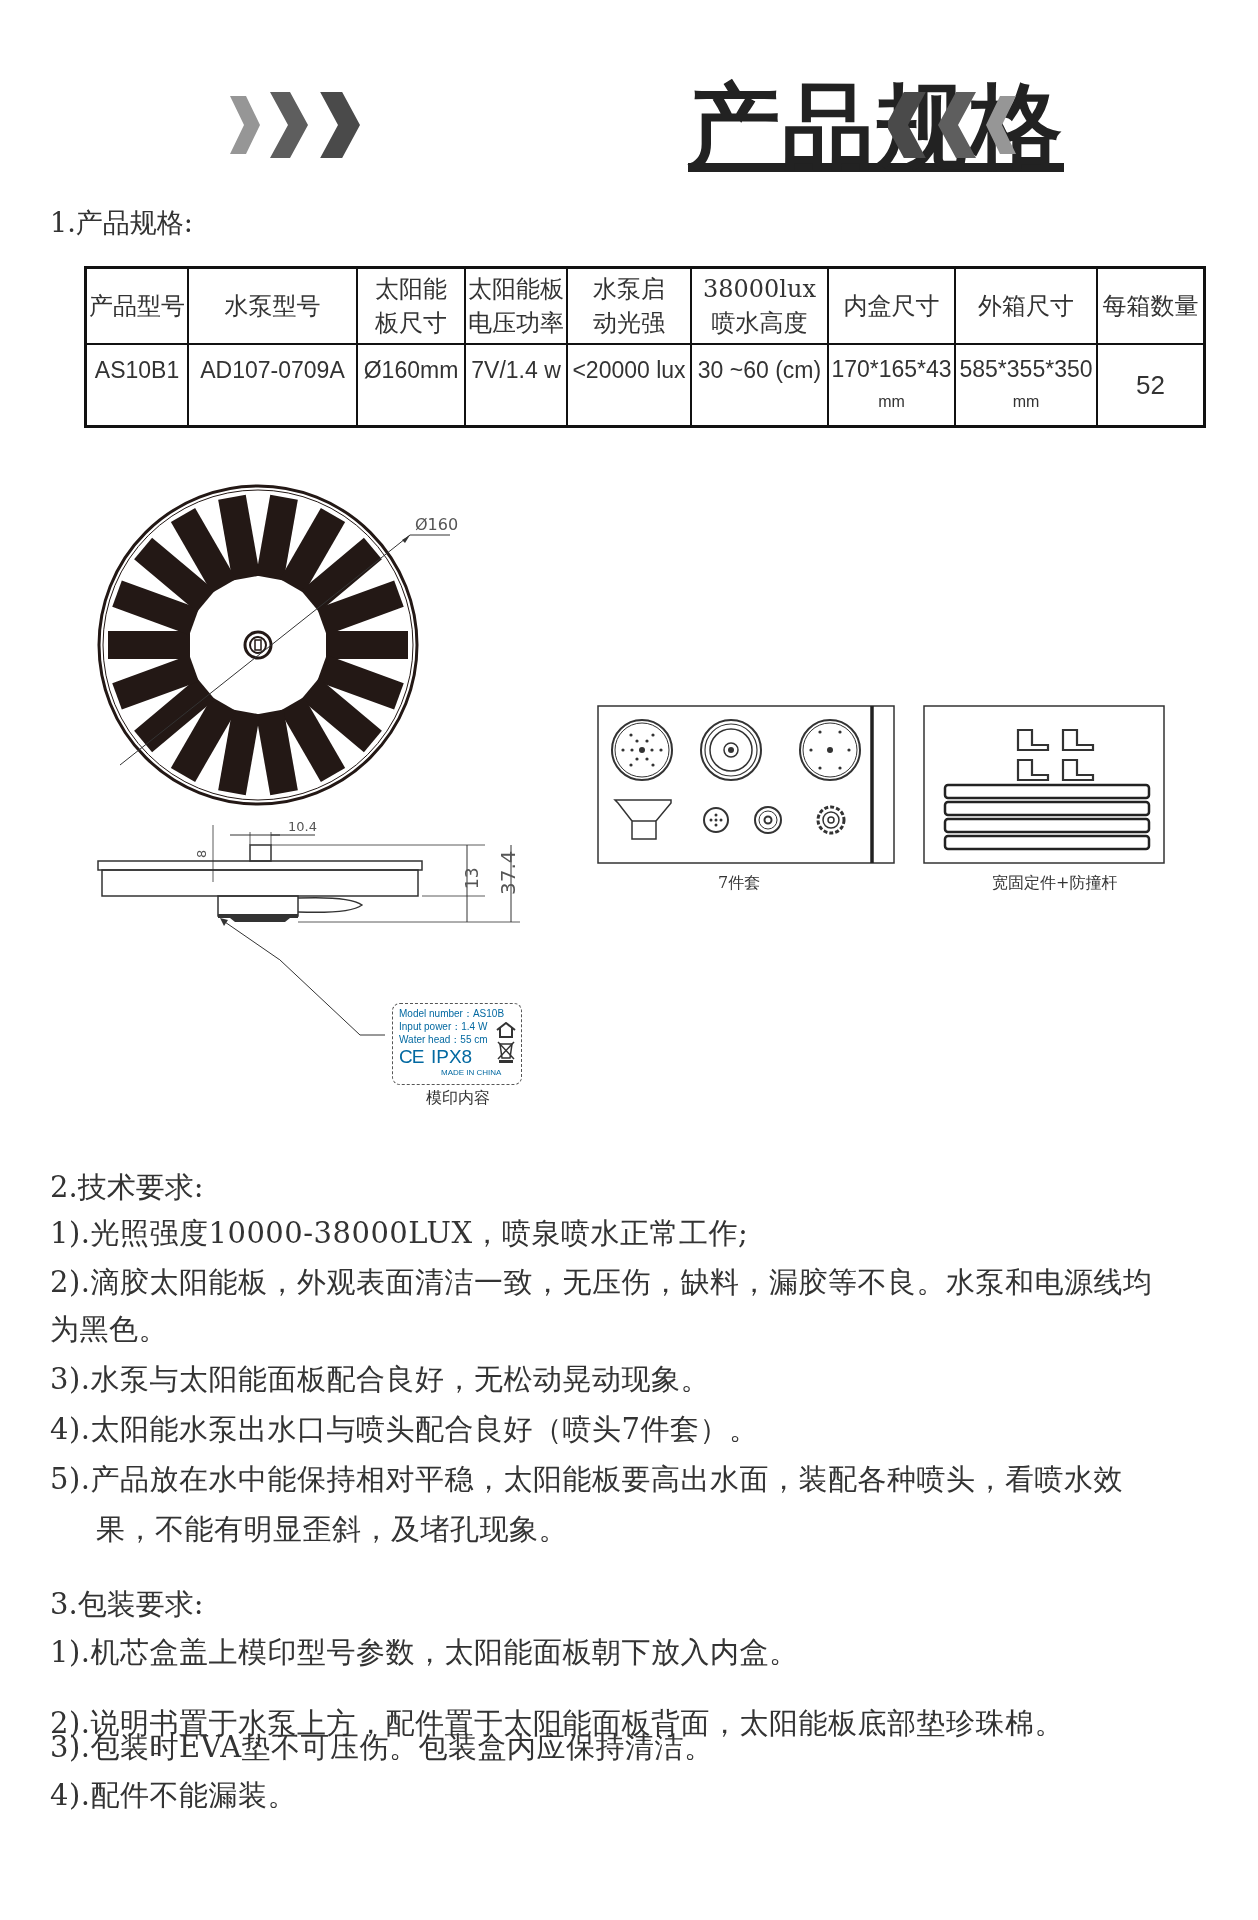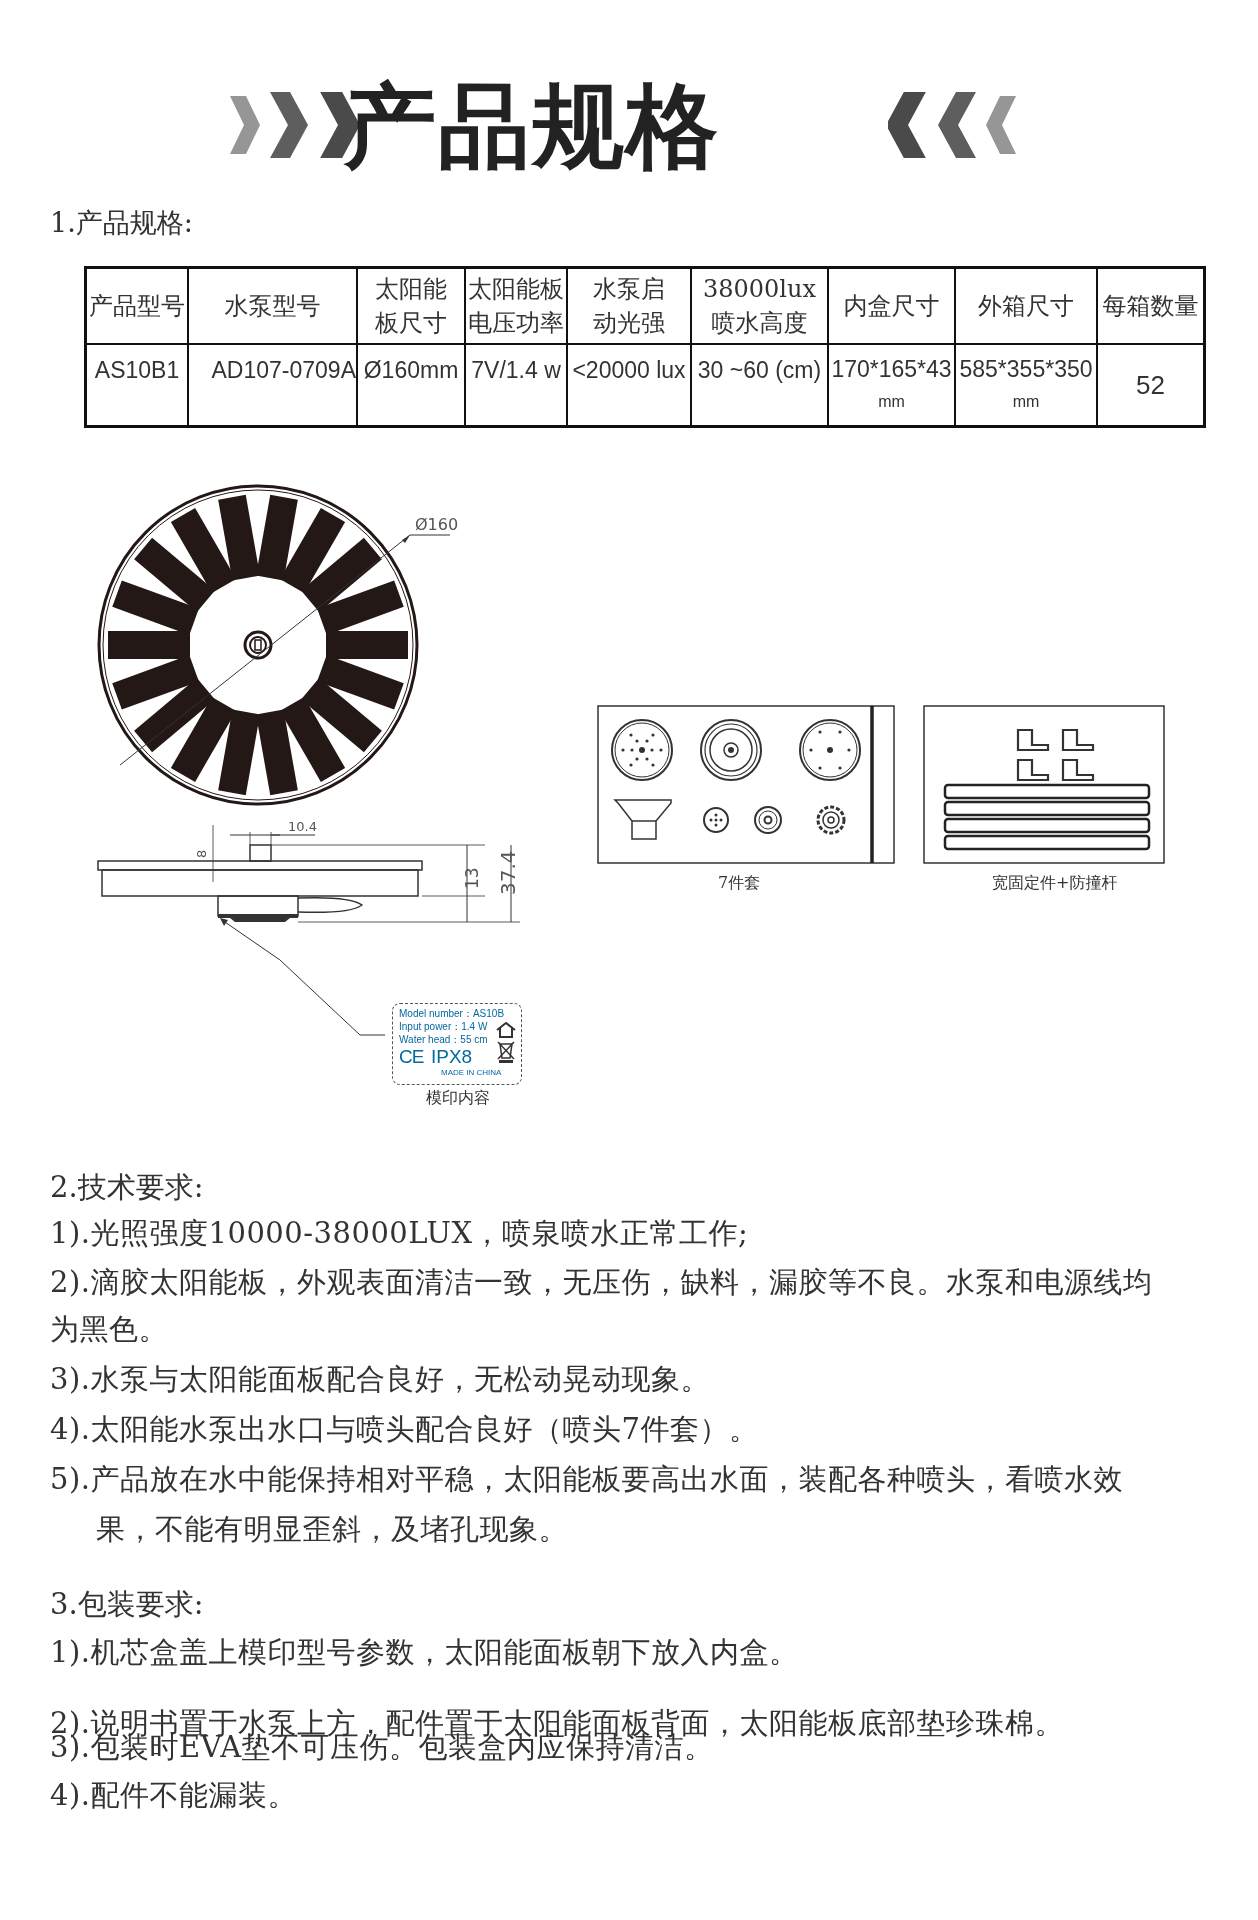--- a/index.html
+++ b/index.html
@@ -2,23 +2,23 @@
 <html><head>
 <meta charset="utf-8">
 <style>
   html, body { margin:0; padding:0; background:#ffffff; }
   body { width:1258px; height:1920px; position:relative; overflow:hidden;
          font-family:"DejaVu Serif","Liberation Serif",serif; color:#222; }
   .abs { position:absolute; }
 
   
   .header { position:absolute; left:0; top:60px; width:1258px; height:120px; }
-  .title { position:absolute; left:0; width:1064px; top:12px; text-align:center;
+  .title { position:absolute; left:0; width:1064px; top:12px; text-align:right;
            font-family:"DejaVu Sans","Liberation Sans",sans-serif; font-weight:bold;
-           font-size:92px; letter-spacing:2px; color:#222; line-height:110px; }
+           font-size:92px; letter-spacing:2px; color:#222; line-height:110px;text-decoration:underline; }
   .chev { position:absolute; top:0; }
 
   .section-title { position:absolute; font-size:27px; color:#333; white-space:nowrap; }
   .line { position:absolute; font-size:29px; color:#333; white-space:nowrap; letter-spacing:0.5px; }
 
   
   table.spec { position:absolute; left:84px; top:266px; border-collapse:collapse;
                border:3px solid #111; }
   table.spec td { border:2px solid #111; text-align:center; vertical-align:middle;
                   padding:0; color:#333; }
@@ -57,21 +57,21 @@
     <td style="width:106px"><span>太阳能</span><br><span>板尺寸</span></td>
     <td style="width:100px"><span>太阳能板</span><br><span>电压功率</span></td>
     <td style="width:122px"><span>水泵启</span><br><span>动光强</span></td>
     <td style="width:135px"><span>38000lux</span><br><span>喷水高度</span></td>
     <td style="width:125px"><span>内盒尺寸</span></td>
     <td style="width:140px"><span>外箱尺寸</span></td>
     <td style="width:105px"><span>每箱数量</span></td>
   </tr>
   <tr class="body">
     <td style="vertical-align:top; padding-top:12px;">AS10B1</td>
-    <td style="vertical-align:top; padding-top:12px;text-align:right;">AD107-0709A</td>
+    <td style="vertical-align:top; padding-top:12px;">AD107-0709A</td>
     <td style="vertical-align:top; padding-top:12px;">Ø160mm</td>
     <td style="vertical-align:top; padding-top:12px;">7V/1.4 w</td>
     <td style="vertical-align:top; padding-top:12px;">&lt;20000 lux</td>
     <td style="vertical-align:top; padding-top:12px;">30 ~60 (cm)</td>
     <td class="serifnum"><span>170*165*43</span><br><span class="unit">mm</span></td>
     <td class="serifnum"><span>585*355*350</span><br><span class="unit">mm</span></td>
     <td style="font-size:26px;">52</td>
   </tr>
 </tbody>
   </table>

